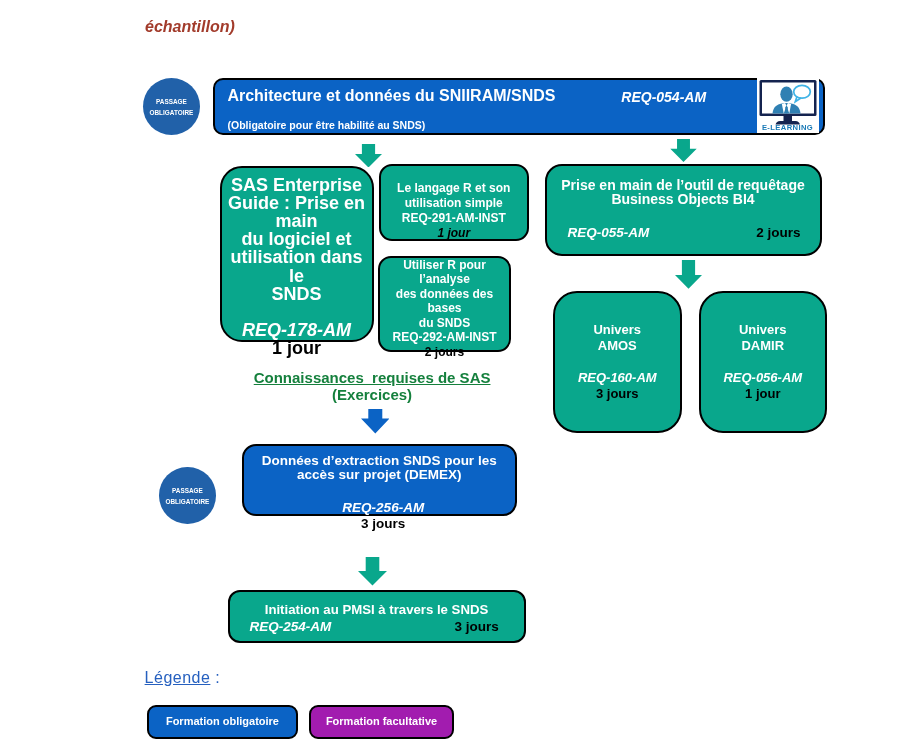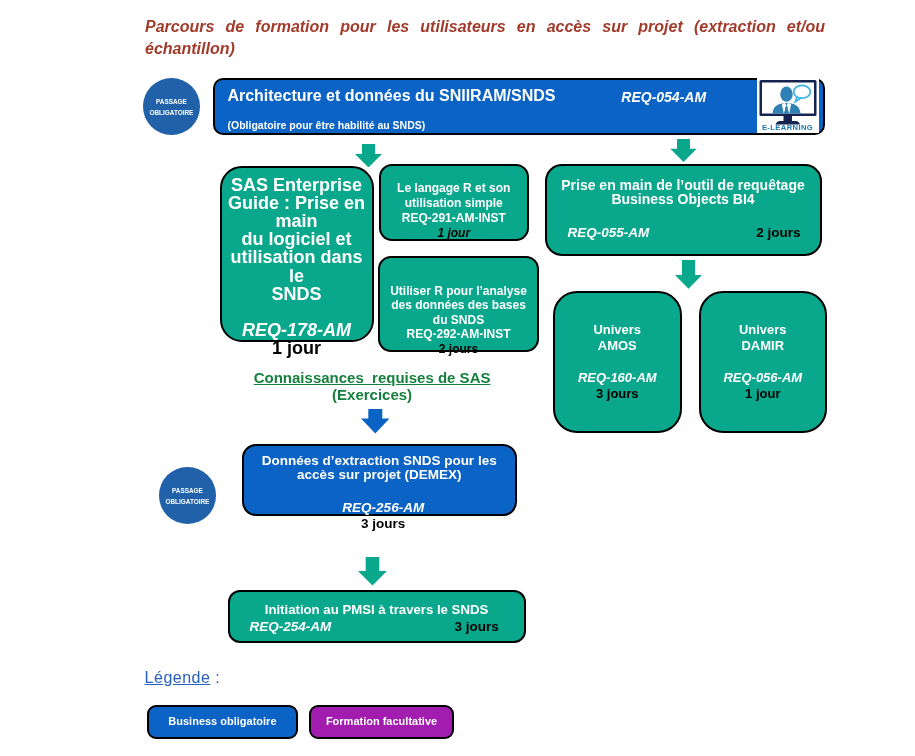--- a/index.html
+++ b/index.html
@@ -9,21 +9,20 @@
   .circle { border-radius:50%; background:#2161A9; color:#fff; display:flex; align-items:center; justify-content:center; padding-top:2.5px; text-align:center; font-size:8px; font-weight:bold; line-height:10.9px; }
   .bluebox { background:#0B63C5; border:2.5px solid #000; color:#fff; }
   .greenbox { background:#09A78C; border:2.5px solid #000; color:#fff; font-weight:bold; text-align:center; }
   .it { font-style:italic; }
   .blk { color:#000; }
 </style>
 </head>
 <body>
 
 <div class="abs" style="left:145px; top:15.6px; color:#A23B2B; font-weight:bold; font-style:italic; font-size:16px; line-height:22.6px;">
-  <div style="white-space:nowrap; word-spacing:6.7px;">Parcours de formation pour les utilisateurs en accès sur projet (extraction et/ou</div>
   <div>échantillon)</div>
 </div>
 
 <div class="abs circle" style="left:143px; top:78px; width:57px; height:57px;">
     <span style="transform:scaleX(0.8);">PASSAGE<br>OBLIGATOIRE</span>
   </div>
 
 <div class="abs bluebox" style="left:212.5px; top:77.5px; width:612.5px; height:57.3px; border-radius:10px;">
   <div class="abs" style="left:12.9px; top:7.1px; font-weight:bold; font-size:16px; white-space:nowrap;">Architecture et données du SNIIRAM/SNDS</div>
   <div class="abs" style="left:13px; top:39px; font-weight:bold; font-size:10.5px; white-space:nowrap;">(Obligatoire pour être habilité au SNDS)</div>
@@ -69,21 +68,21 @@
   <span class="blk">1 jour</span>
 </div>
 
 <div class="abs greenbox" style="left:378.5px; top:164px; width:150.5px; height:77px; border-radius:13px; font-size:12px; line-height:14.87px; padding-top:15px;">
   Le langage R et son<br>
   utilisation simple<br>
   REQ-291-AM-INST<br>
   <span class="blk it">1 jour</span>
 </div>
 
-<div class="abs greenbox" style="left:378px; top:255.5px; width:161px; height:96px; border-radius:13px; font-size:12px; line-height:14.6px; padding-top:26px;">
+<div class="abs greenbox" style="left:378px; top:255.5px; width:133px; height:96px; border-radius:13px; font-size:12px; line-height:14.6px; padding-top:0;">
   Utiliser R pour l’analyse<br>
   des données des bases<br>
   du SNDS<br>
   REQ-292-AM-INST<br>
   <span class="blk">2 jours</span>
 </div>
 
 <div class="abs greenbox" style="left:544.5px; top:164px; width:277px; height:91.5px; border-radius:17px; font-size:14px; line-height:14.3px; padding-top:11.8px;">
   Prise en main de l’outil de requêtage<br>
   Business Objects BI4
@@ -138,14 +137,14 @@
 <div class="abs greenbox" style="left:227.5px; top:590px; width:298px; height:53px; border-radius:12px; font-size:13.2px; padding-top:9.8px;">
   Initiation au PMSI à travers le SNDS
   <div class="abs it" style="left:20px; top:27.3px; font-size:13.5px;">REQ-254-AM</div>
   <div class="abs blk" style="right:24.7px; top:27.3px; font-size:13.5px;">3 jours</div>
 </div>
 
 <div class="abs" style="left:144.6px; top:668.5px; color:#2660BF; font-size:16px; letter-spacing:0.5px;">
   <span style="text-decoration:underline;">Légende</span> :
 </div>
 
-<div class="abs bluebox" style="left:146.7px; top:704.5px; width:151.5px; height:34.5px; border-radius:9px; font-weight:bold; font-size:11px; text-align:center; line-height:29.5px;">Business obligatoire</div>
+<div class="abs bluebox" style="left:146.7px; top:704.5px; width:151.5px; height:34.5px; border-radius:9px; font-weight:bold; font-size:11px; text-align:center; line-height:29.5px;">Formation obligatoire</div>
 <div class="abs" style="left:309px; top:704.5px; width:145px; height:34.5px; border-radius:9px; border:2.5px solid #000; background:#a21caf; color:#fff; font-weight:bold; font-size:11px; text-align:center; line-height:29.5px;">Formation facultative</div>
 
 </body></html>

